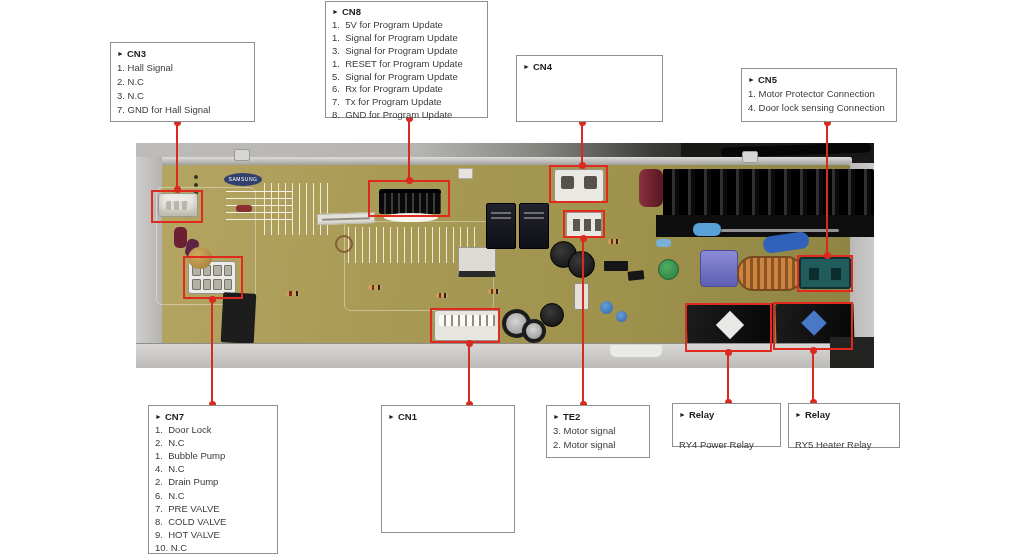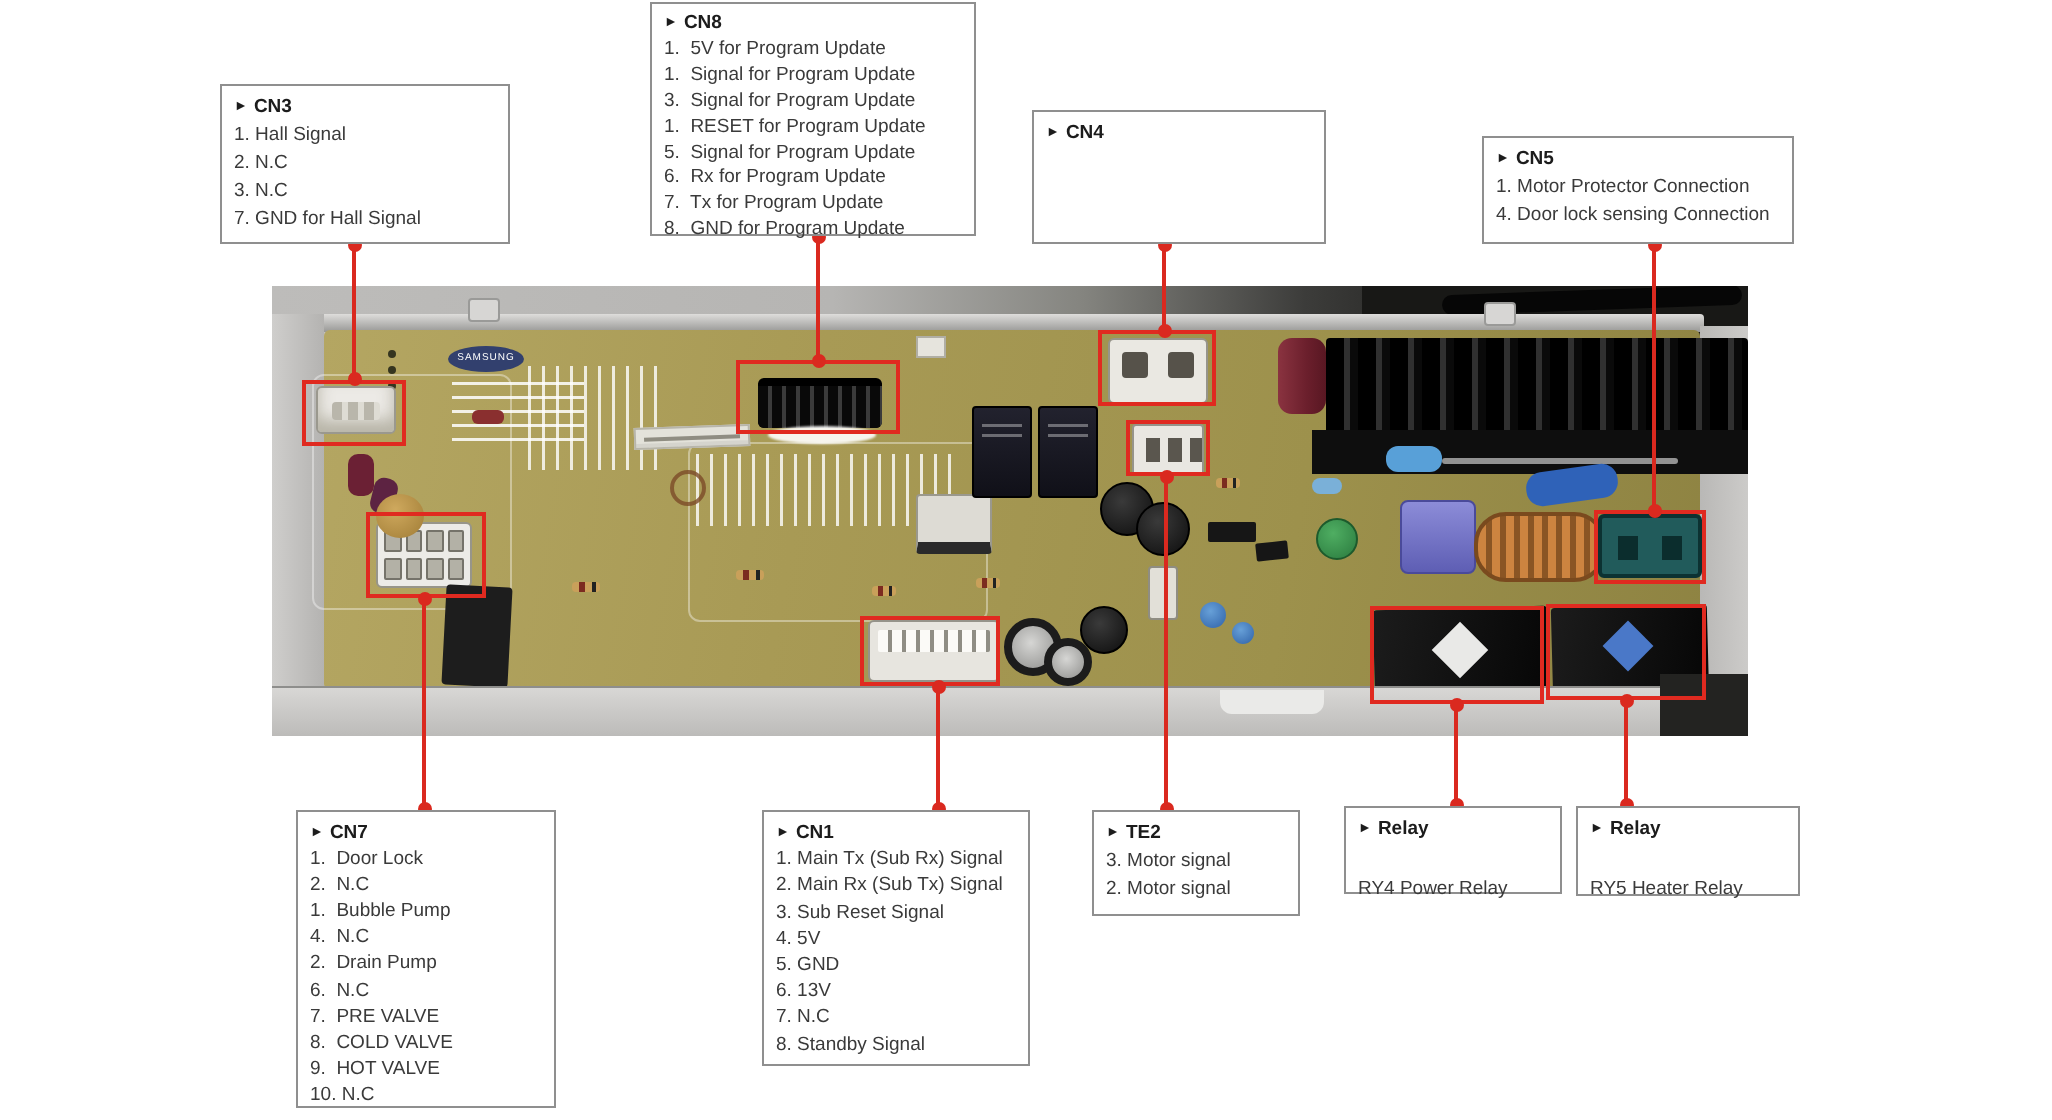--- a/index.html
+++ b/index.html
@@ -314,30 +314,20 @@
         <div class="line">2.  Drain Pump</div>
         <div class="line">6.  N.C</div>
         <div class="line">7.  PRE VALVE</div>
         <div class="line">8.  COLD VALVE</div>
         <div class="line">9.  HOT VALVE</div>
         <div class="line">10. N.C</div>
       </div>
   </div>
   <div class="box" id="box-cn1">
     <div class="box-title"><span class="arr">►</span><span>CN1</span></div>
-    <div class="box-lines">
-        <div class="line">1. Main Tx (Sub Rx) Signal</div>
-        <div class="line">2. Main Rx (Sub Tx) Signal</div>
-        <div class="line">3. Sub Reset Signal</div>
-        <div class="line">4. 5V</div>
-        <div class="line">5. GND</div>
-        <div class="line">6. 13V</div>
-        <div class="line">7. N.C</div>
-        <div class="line">8. Standby Signal</div>
-      </div>
   </div>
   <div class="box" id="box-te2">
     <div class="box-title"><span class="arr">►</span><span>TE2</span></div>
     <div class="box-lines">
         <div class="line">3. Motor signal</div>
         <div class="line">2. Motor signal</div>
       </div>
   </div>
   <div class="box" id="box-ry4">
     <div class="box-title"><span class="arr">►</span><span>Relay</span></div>

